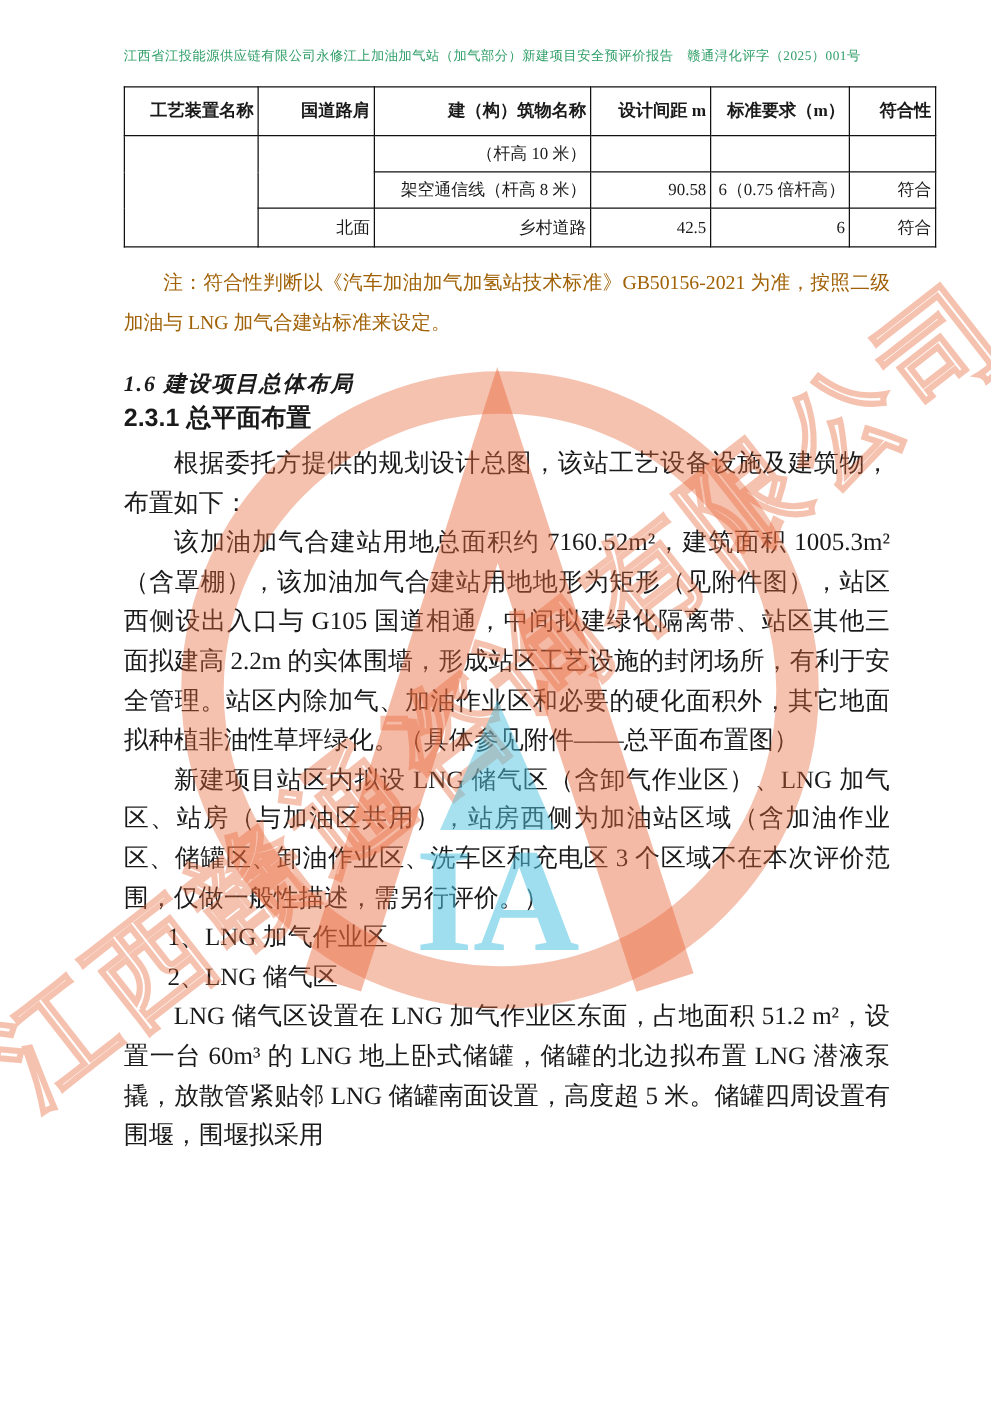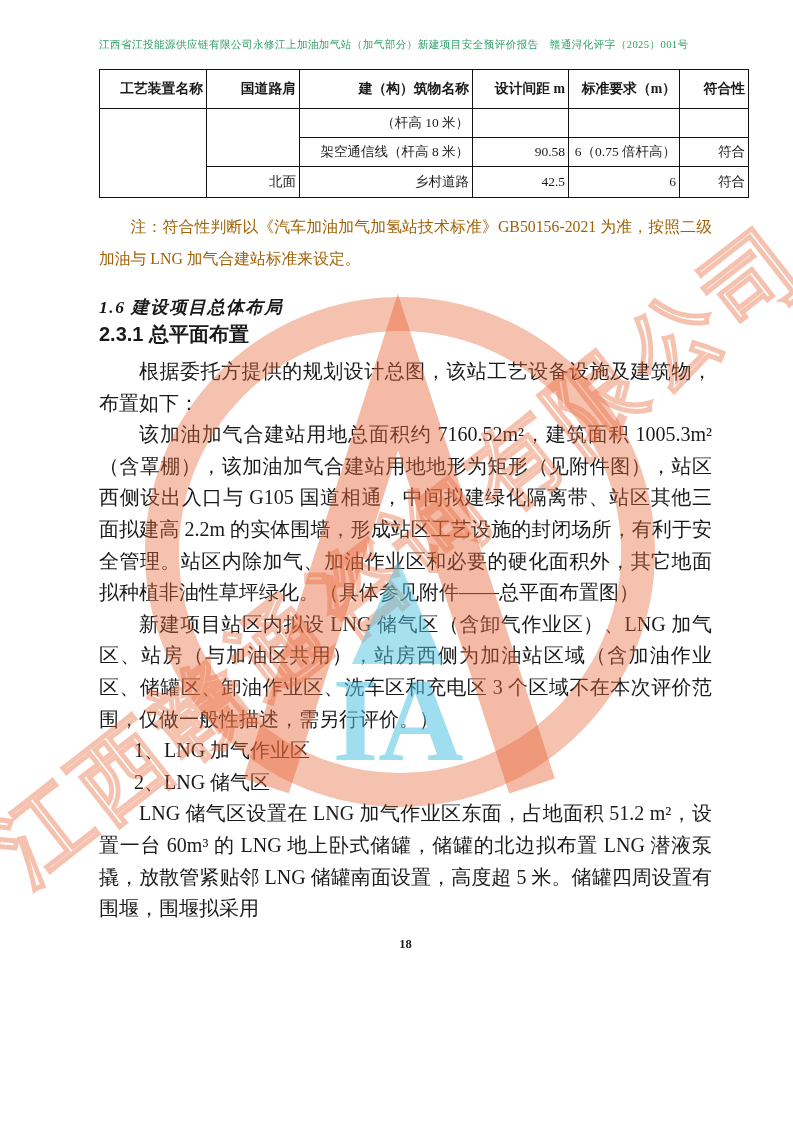--- a/index.html
+++ b/index.html
@@ -143,16 +143,15 @@
 
     <div class="body-text">
       <p>根据委托方提供的规划设计总图，该站工艺设备设施及建筑物，布置如下：</p>
       <p>该加油加气合建站用地总面积约 7160.52m²，建筑面积 1005.3m²（含罩棚），该加油加气合建站用地地形为矩形（见附件图），站区西侧设出入口与 G105 国道相通，中间拟建绿化隔离带、站区其他三面拟建高 2.2m 的实体围墙，形成站区工艺设施的封闭场所，有利于安全管理。站区内除加气、加油作业区和必要的硬化面积外，其它地面拟种植非油性草坪绿化。（具体参见附件——总平面布置图）</p>
       <p>新建项目站区内拟设 LNG 储气区（含卸气作业区）、LNG 加气区、站房（与加油区共用），站房西侧为加油站区域（含加油作业区、储罐区、卸油作业区、洗车区和充电区 3 个区域不在本次评价范围，仅做一般性描述，需另行评价。）</p>
       <p class="subhead">1、LNG 加气作业区</p>
       <p class="subhead">2、LNG 储气区</p>
       <p>LNG 储气区设置在 LNG 加气作业区东面，占地面积 51.2 m²，设置一台 60m³ 的 LNG 地上卧式储罐，储罐的北边拟布置 LNG 潜液泵撬，放散管紧贴邻 LNG 储罐南面设置，高度超 5 米。储罐四周设置有围堰，围堰拟采用</p>
     </div>
 
-    <div class="page-num">18</div>
 
   </div>
 </div>
 
 </body></html>

